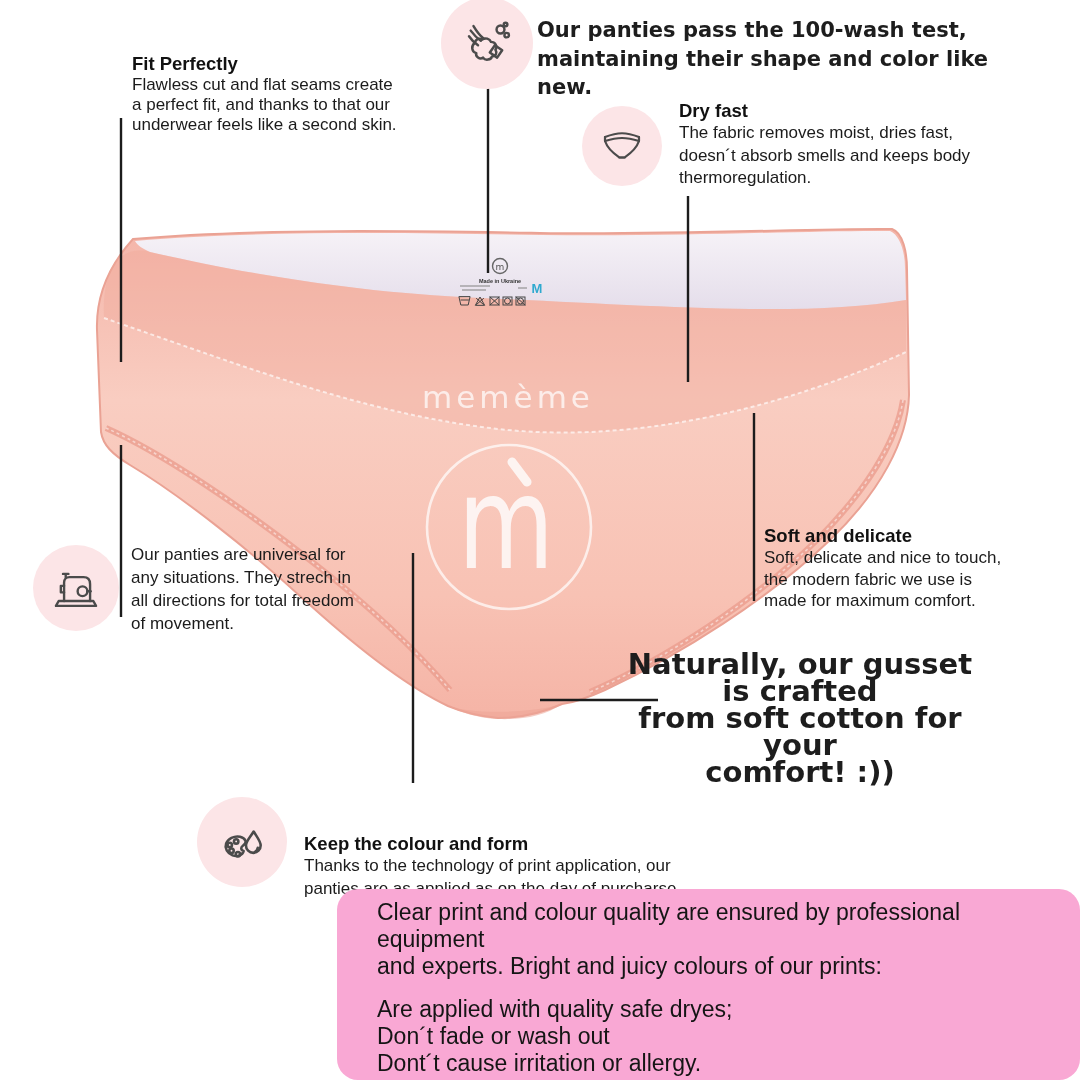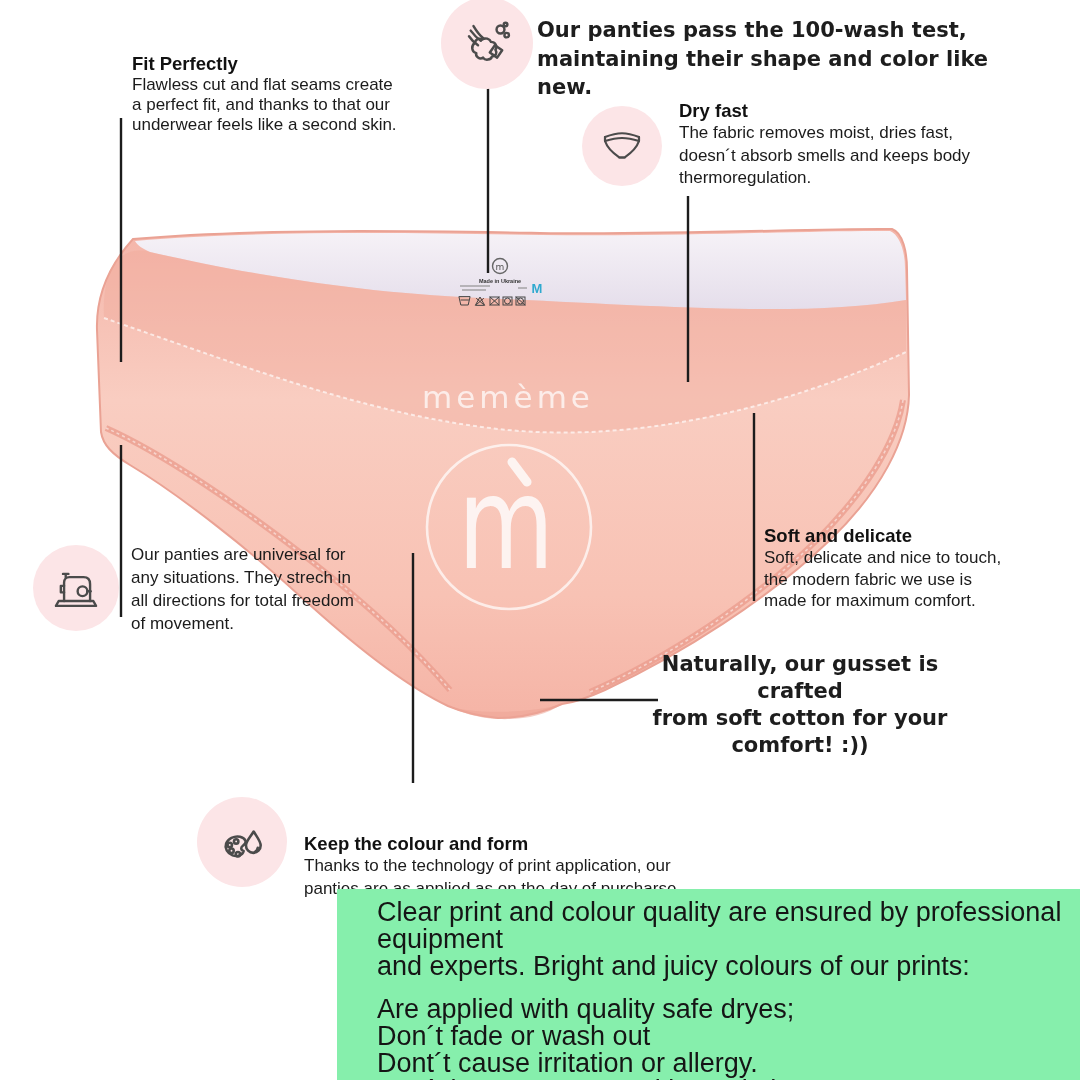--- a/index.html
+++ b/index.html
@@ -17,33 +17,33 @@
   .elastic{left:131px; top:543px; width:260px;}
   .elastic .line{line-height:23px;}
   .soft  {left:764px; top:524px; width:290px;}
   .soft .line{line-height:21.5px;}
   .keep  {left:304px; top:800px; width:400px;margin-top:32px;}
   .keep .line{line-height:22.5px;}
 
   
   .statement{font-family:"DejaVu Sans", sans-serif;font-weight:bold;color:#1d1d1d;}
   .washtext{left:537px; top:16px; width:460px; font-size:21px; line-height:28.5px;}
-  .gussettext{left:625px; top:651px; width:350px; text-align:center; font-size:21px; line-height:27px;}
+  .gussettext{left:625px; top:651px; width:350px; text-align:center; font-size:29px; line-height:27px;}
 
   
   .iconcircle{border-radius:50%;background:#fce5e7;display:flex;align-items:center;justify-content:center;}
   .c-wash{left:441px; top:-3px;  width:92px; height:92px;}
   .c-dry {left:582px; top:106px; width:80px; height:80px;}
   .c-sew {left:33px;  top:545px; width:86px; height:86px;}
   .c-pal {left:197px; top:797px; width:90px; height:90px;}
   .iconcircle svg{stroke:#4b4b4b;fill:none;stroke-width:2.2;stroke-linecap:round;stroke-linejoin:round;}
 
   
-  .footerbox{left:337px; top:889px; width:743px; height:191px; background:#86efac;
-             box-sizing:border-box; padding:10px 10px 0 40px; font-size:27px; line-height:27px; color:#151515;}
+  .footerbox{left:337px; top:889px; width:743px; height:191px; background:#f9a8d4;
+             box-sizing:border-box; padding:10px 10px 0 40px; font-size:23px; line-height:27px; color:#151515;border-radius:21px;}
   .footerbox .gap{height:16px;}
   .footerbox .line{display:block;}
 </style>
 </head>
 <body>
 
 <div class="stage">
 
   <svg class="abs" style="left:0;top:0;" width="1080" height="1080" viewBox="0 0 1080 1080">
     <defs>

